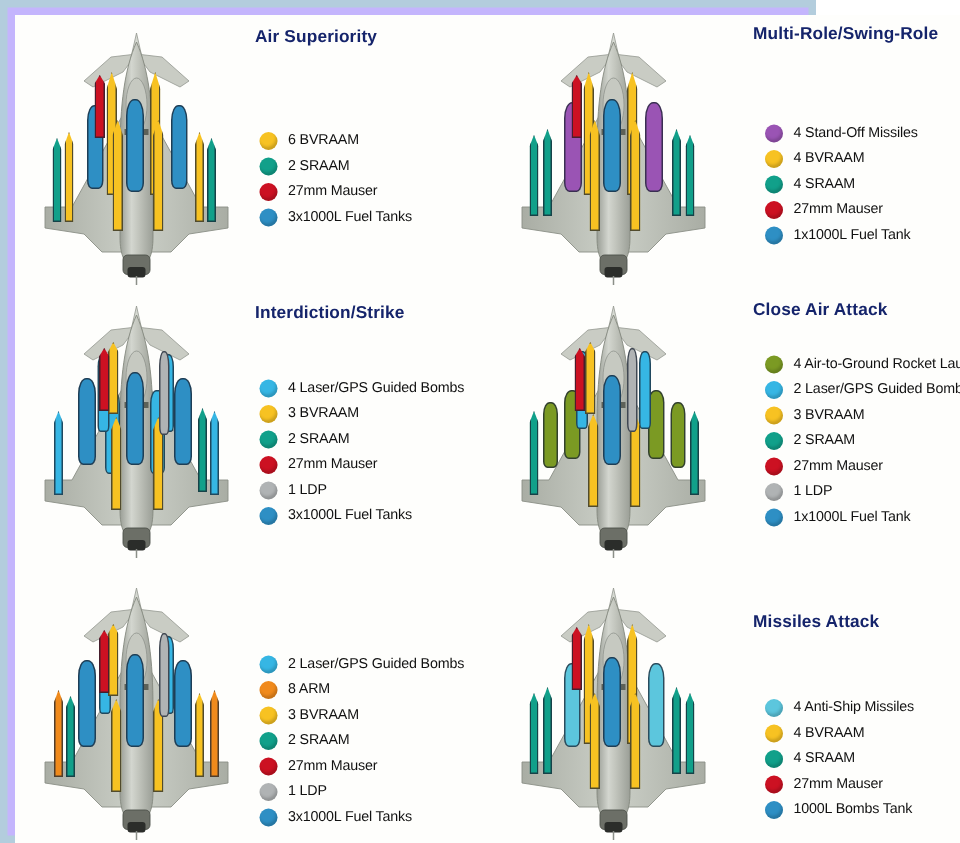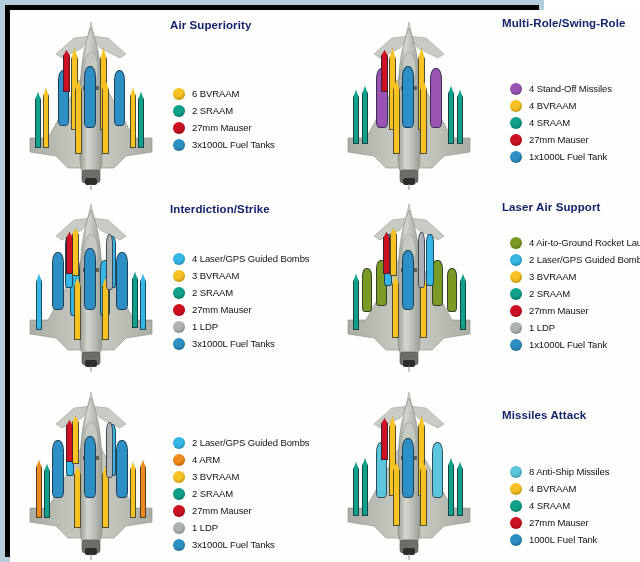--- a/index.html
+++ b/index.html
@@ -1,20 +1,20 @@
 <!DOCTYPE html>
 <html><head>
 <meta charset="utf-8">
 <style>
   html,body{margin:0;padding:0;background:#ffffff;}
   body{width:640px;height:562px;overflow:hidden;
        font-family:"Liberation Sans","DejaVu Sans",sans-serif;}
 
   #frame{position:absolute;left:0;top:0;width:544px;height:562px;
-         box-sizing:border-box;border:5px solid #b3cddd;background:#000000;padding-left:48px;}
+         box-sizing:border-box;border:5px solid #b3cddd;background:#c4b5fd;padding-left:48px;}
   #canvas{position:absolute;left:5px;top:5px;width:630px;height:552px;
           background:#fefefc;}
 
   .ptitle{position:absolute;color:#15246b;font-weight:bold;font-size:11.5px;
           letter-spacing:.1px;line-height:15px;white-space:pre-line;}
 
   .legend{position:absolute;}
   .lrow{display:flex;align-items:center;height:17px;}
   .dot{width:12px;height:12px;border-radius:50%;flex:0 0 12px;
        box-shadow:inset -1px -2px 2px rgba(0,0,0,.18);}
@@ -408,21 +408,21 @@
             <i style="background: rgb(17, 160, 138);"></i>
           </div>
           <div class="store tank" style="left: 78px; top: 32px; width: 7px; height: 56px;">
             <i style="background: rgb(176, 179, 180);"></i>
           </div>
           <div class="store msl" style="left: 43px; top: 32px; width: 7px; height: 42px;">
             <i style="background: rgb(204, 17, 34);"></i>
           </div>
         </div>
       </div>
-      <div class="ptitle" style="left: 492px; top: 190px;">Laser Air Support</div>
+      <div class="ptitle" style="left: 492px; top: 190px;">Close Air Attack</div>
       <div class="legend" style="left: 500px; top: 224px;">
         <div class="lrow">
           <span class="dot" style="background: rgb(123, 154, 35);"></span>
           <span class="ltext">4 Air-to-Ground Rocket Launcher</span>
         </div>
         <div class="lrow">
           <span class="dot" style="background: rgb(54, 182, 228);"></span>
           <span class="ltext">2 Laser/GPS Guided Bombs</span>
         </div>
         <div class="lrow">
@@ -525,21 +525,21 @@
           </div>
         </div>
       </div>
       <div class="legend" style="left: 163px; top: 424px;">
         <div class="lrow">
           <span class="dot" style="background: rgb(54, 182, 228);"></span>
           <span class="ltext">2 Laser/GPS Guided Bombs</span>
         </div>
         <div class="lrow">
           <span class="dot" style="background: rgb(240, 138, 28);"></span>
-          <span class="ltext">4 ARM</span>
+          <span class="ltext">8 ARM</span>
         </div>
         <div class="lrow">
           <span class="dot" style="background: rgb(247, 194, 34);"></span>
           <span class="ltext">3 BVRAAM</span>
         </div>
         <div class="lrow">
           <span class="dot" style="background: rgb(17, 160, 138);"></span>
           <span class="ltext">2 SRAAM</span>
         </div>
         <div class="lrow">
@@ -625,33 +625,33 @@
           </div>
           <div class="store msl" style="left: 41px; top: 30px; width: 7px; height: 42px;">
             <i style="background: rgb(204, 17, 34);"></i>
           </div>
         </div>
       </div>
       <div class="ptitle" style="left: 492px; top: 398px;">Missiles Attack</div>
       <div class="legend" style="left: 500px; top: 453px;">
         <div class="lrow">
           <span class="dot" style="background: rgb(92, 198, 221);"></span>
-          <span class="ltext">8 Anti-Ship Missiles</span>
+          <span class="ltext">4 Anti-Ship Missiles</span>
         </div>
         <div class="lrow">
           <span class="dot" style="background: rgb(247, 194, 34);"></span>
           <span class="ltext">4 BVRAAM</span>
         </div>
         <div class="lrow">
           <span class="dot" style="background: rgb(17, 160, 138);"></span>
           <span class="ltext">4 SRAAM</span>
         </div>
         <div class="lrow">
           <span class="dot" style="background: rgb(204, 17, 34);"></span>
           <span class="ltext">27mm Mauser</span>
         </div>
         <div class="lrow">
           <span class="dot" style="background: rgb(46, 143, 196);"></span>
-          <span class="ltext">1000L Fuel Tank</span>
+          <span class="ltext">1000L Bombs Tank</span>
         </div>
       </div>
     </div>
 </div>
 
 </body></html>

